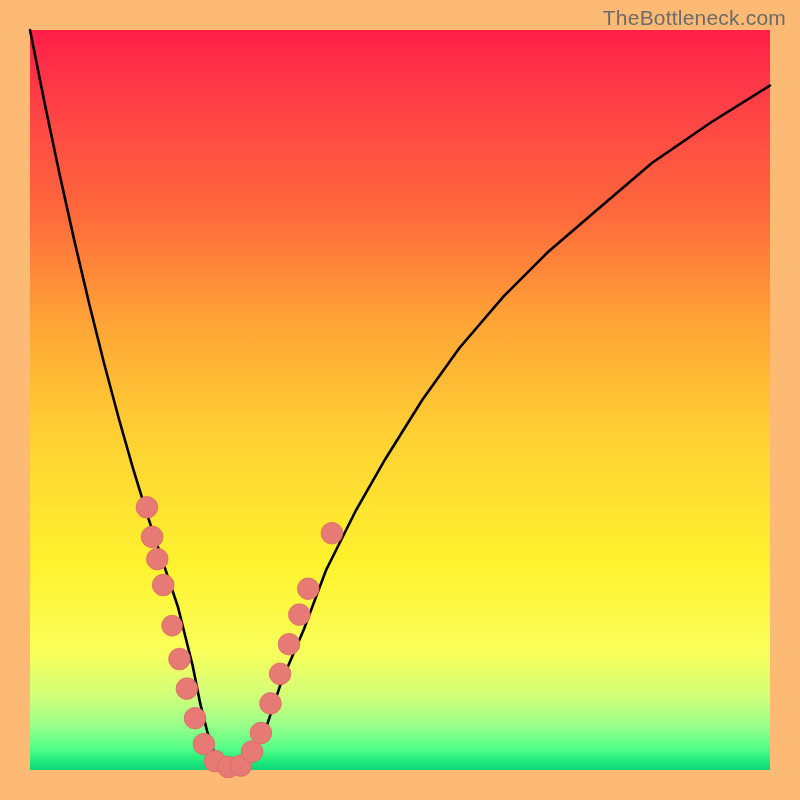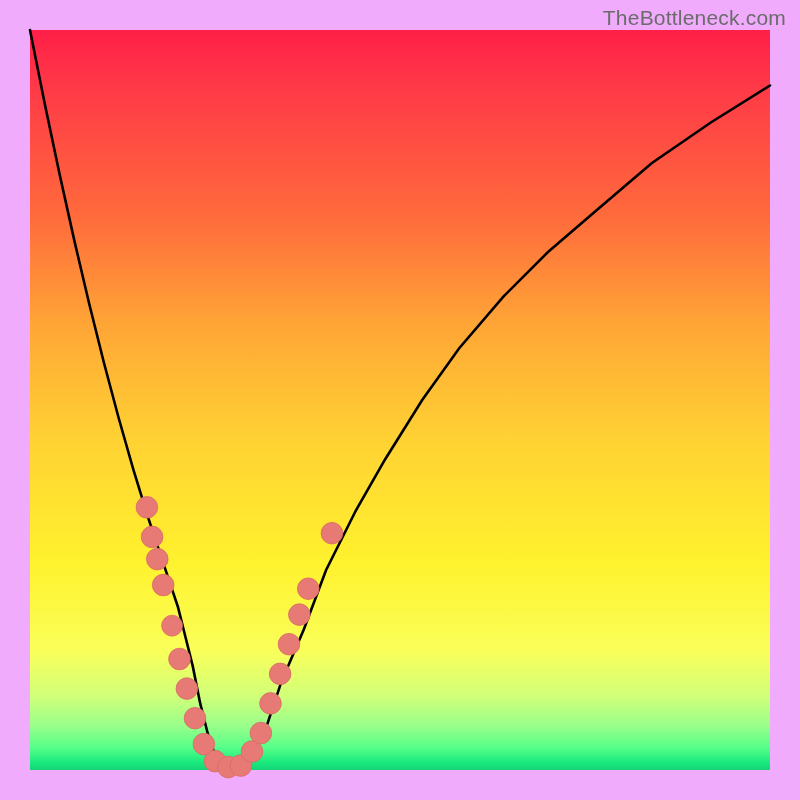--- a/index.html
+++ b/index.html
@@ -9,21 +9,21 @@
     height: 800px;
     overflow: hidden;
     background: #000;
     font-family: Arial, Helvetica, sans-serif;
   }
   .frame {
     position: absolute;
     top: 0; left: 0;
     width: 800px;
     height: 800px;
-    background: #f0abfc;
+    background: #fdba74;
   }
   .plot-area {
     position: absolute;
     top: 30px;
     left: 30px;
     width: 740px;
     height: 740px;
     
     background: linear-gradient(
       to bottom,

